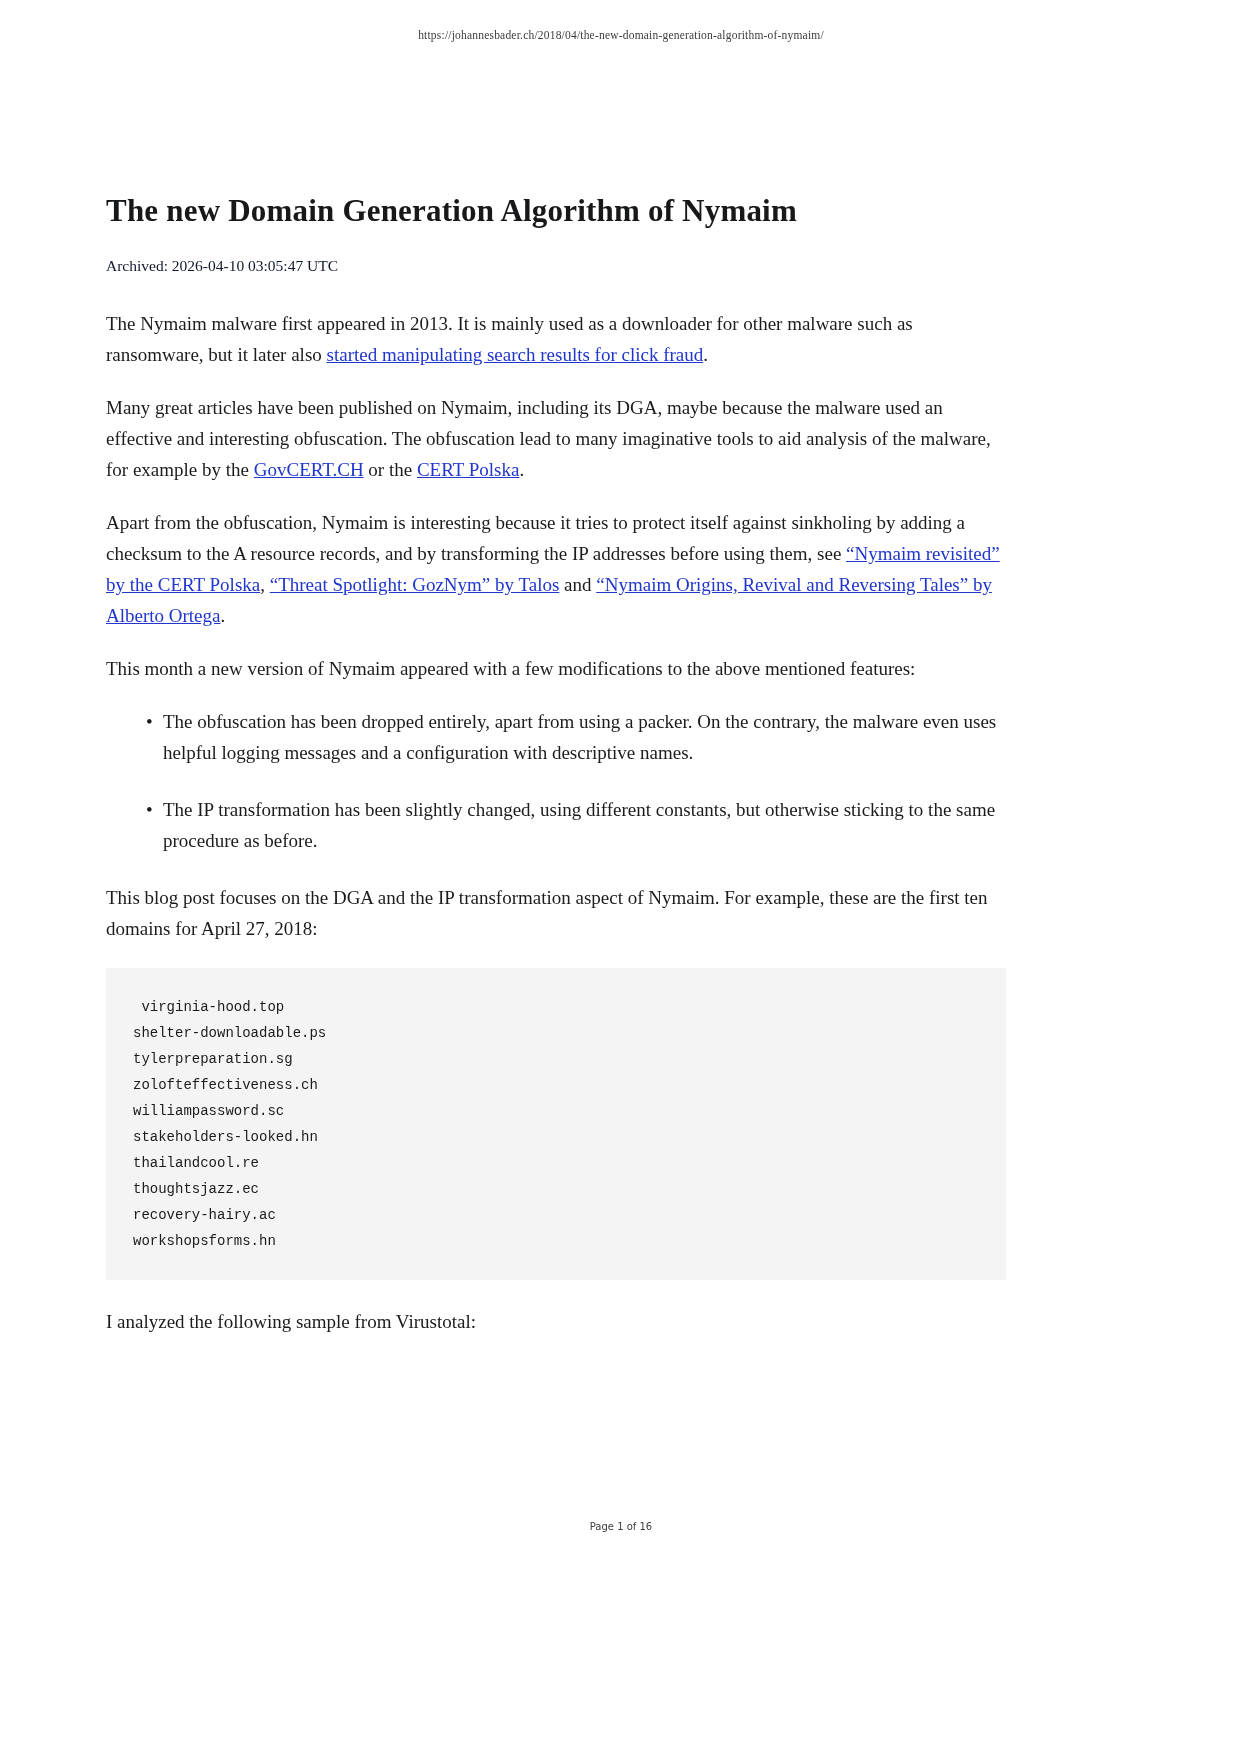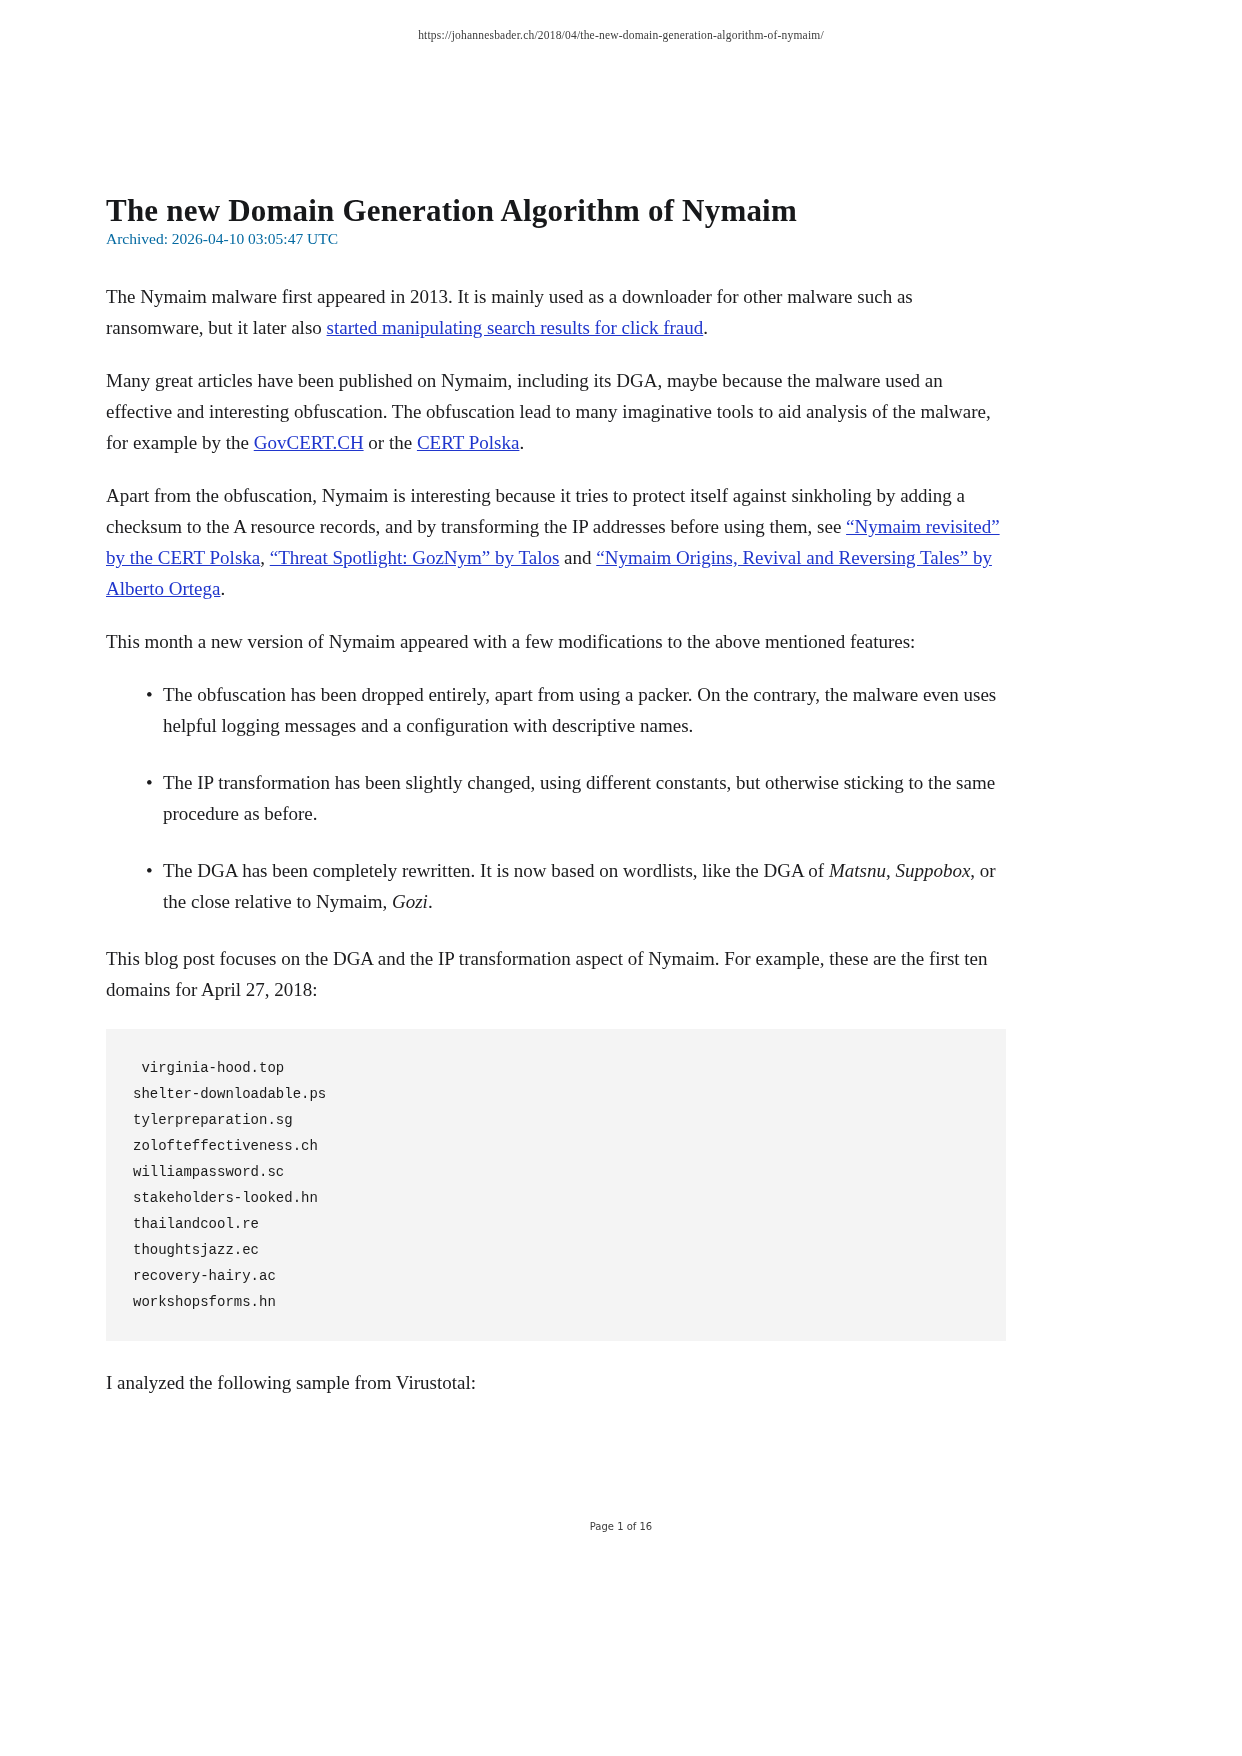--- a/index.html
+++ b/index.html
@@ -27,25 +27,26 @@
     position: absolute;
     top: 192px;
     left: 106px;
     width: 900px;
   }
   h1.title {
     font-size: 31px;
     line-height: 38px;
     font-weight: bold;
     color: #17181a;
+    margin-bottom: 27px;
     letter-spacing: 0.2px;
   }
   .archived {
     font-size: 15.5px;
-    color: #0369a1;
+    color: #0f172a;
     margin-bottom: 33px;
   }
   p.para {
     font-size: 19px;
     line-height: 31px;
     margin-bottom: 22px;
     color: #1c1c1e;
   }
   a.inline-link {
     color: var(--link-color, #2036cd);
@@ -109,21 +110,20 @@
 
     <p class="para"><span>Many great articles have been published on Nymaim, including its DGA, maybe because the malware used an effective and interesting obfuscation. The obfuscation lead to many imaginative tools to aid analysis of the malware, for example by the </span><a href="#" class="inline-link">GovCERT.CH</a><span> or the </span><a href="#" class="inline-link">CERT Polska</a><span>.</span></p>
 
     <p class="para"><span>Apart from the obfuscation, Nymaim is interesting because it tries to protect itself against sinkholing by adding a checksum to the A resource records, and by transforming the IP addresses before using them, see </span><a href="#" class="inline-link">“Nymaim revisited” by the CERT Polska</a><span>, </span><a href="#" class="inline-link">“Threat Spotlight: GozNym” by Talos</a><span> and </span><a href="#" class="inline-link">“Nymaim Origins, Revival and Reversing Tales” by Alberto Ortega</a><span>.</span></p>
 
     <p class="para"><span>This month a new version of Nymaim appeared with a few modifications to the above mentioned features:</span></p>
 
     <ul class="feature-list">
       <li><span>The obfuscation has been dropped entirely, apart from using a packer. On the contrary, the malware even uses helpful logging messages and a configuration with descriptive names.</span></li>
       <li><span>The IP transformation has been slightly changed, using different constants, but otherwise sticking to the same procedure as before.</span></li>
-      <li><span>The DGA has been completely rewritten. It is now based on wordlists, like the DGA of </span><em>Matsnu</em><span>, </span><em>Suppobox</em><span>, or the close relative to Nymaim, </span><em>Gozi</em><span>.</span></li>
     </ul>
 
     <p class="para"><span>This blog post focuses on the DGA and the IP transformation aspect of Nymaim. For example, these are the first ten domains for April 27, 2018:</span></p>
 
     <div class="codeblock">
       <div class="code-line"> virginia-hood.top</div>
       <div class="code-line">shelter-downloadable.ps</div>
       <div class="code-line">tylerpreparation.sg</div>
       <div class="code-line">zolofteffectiveness.ch</div>
       <div class="code-line">williampassword.sc</div>

